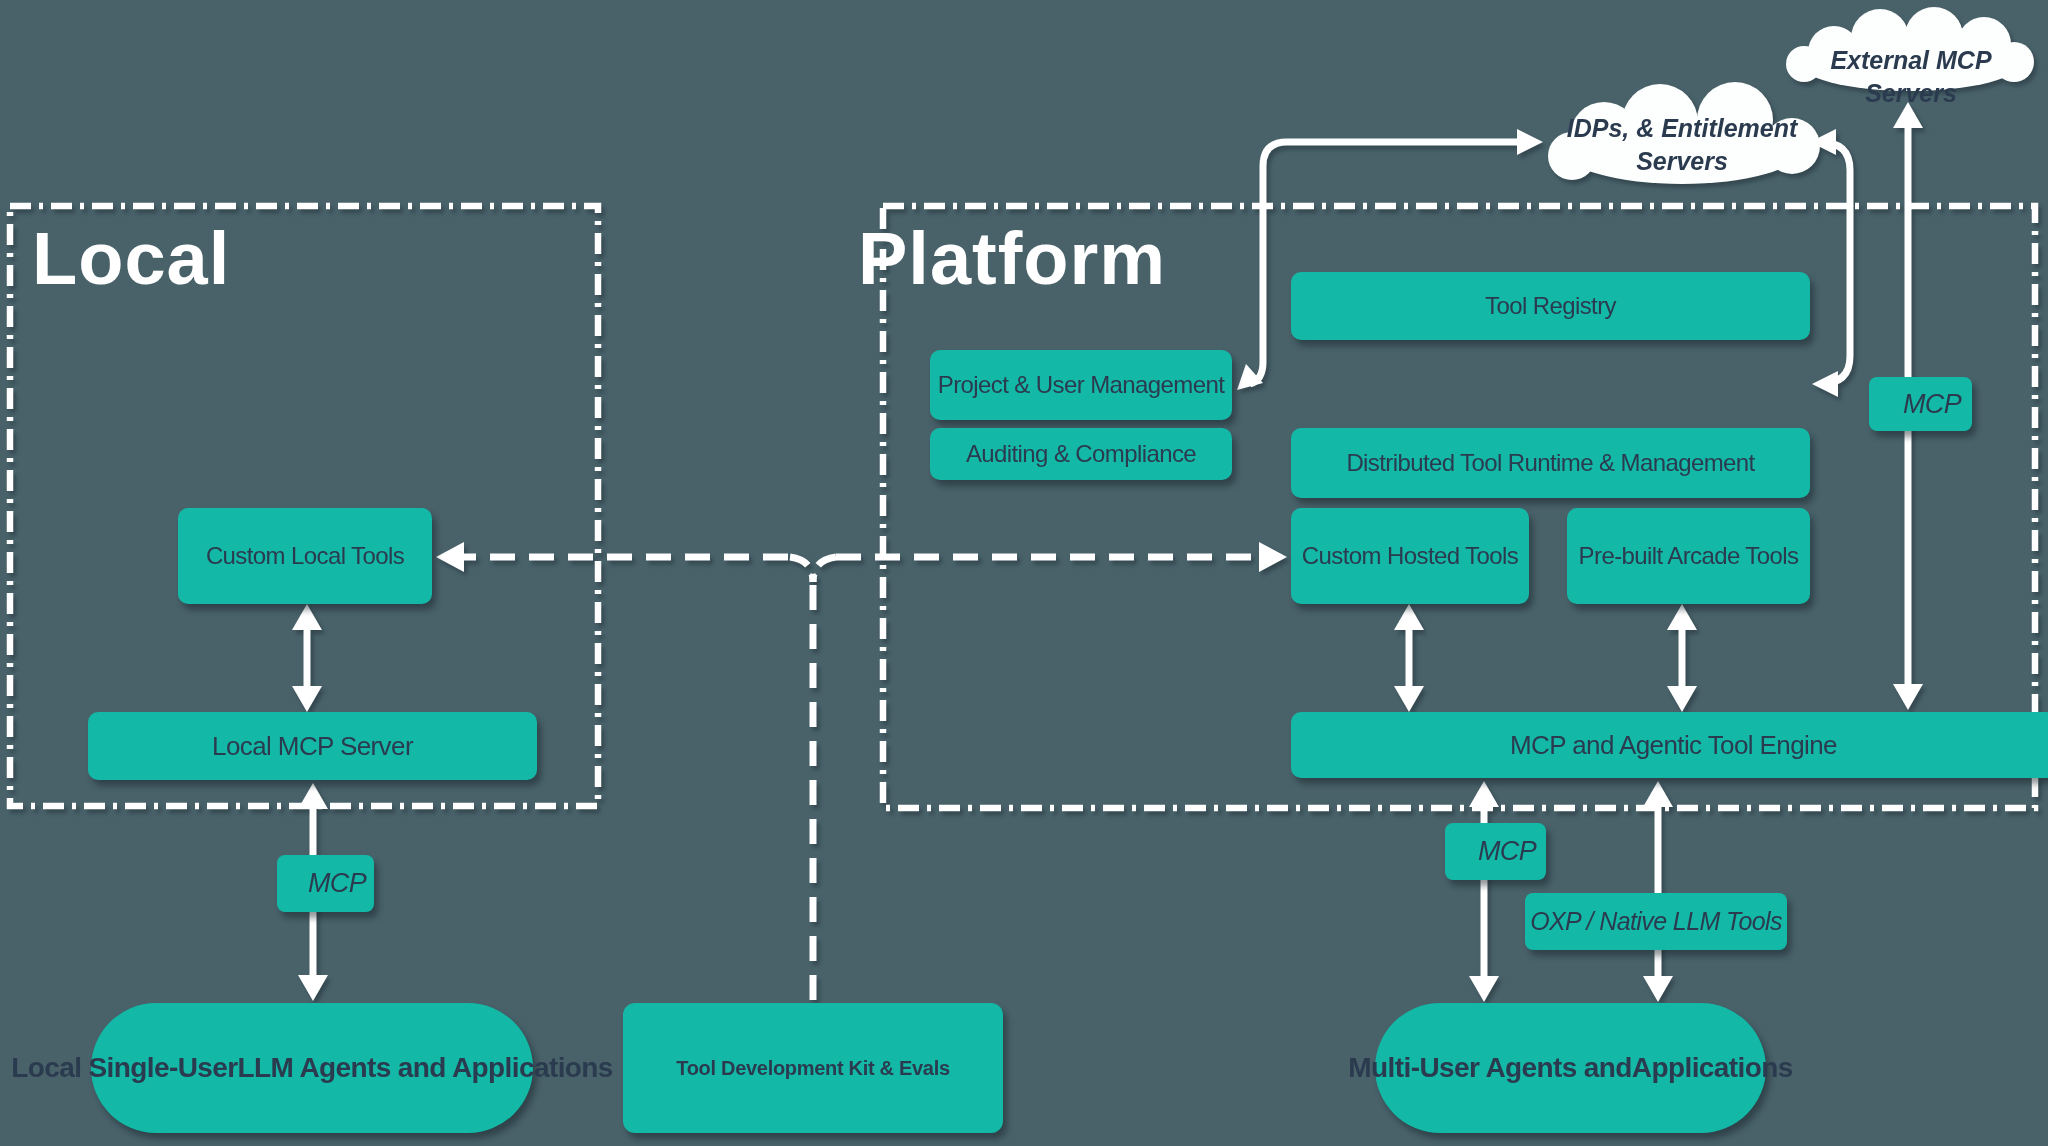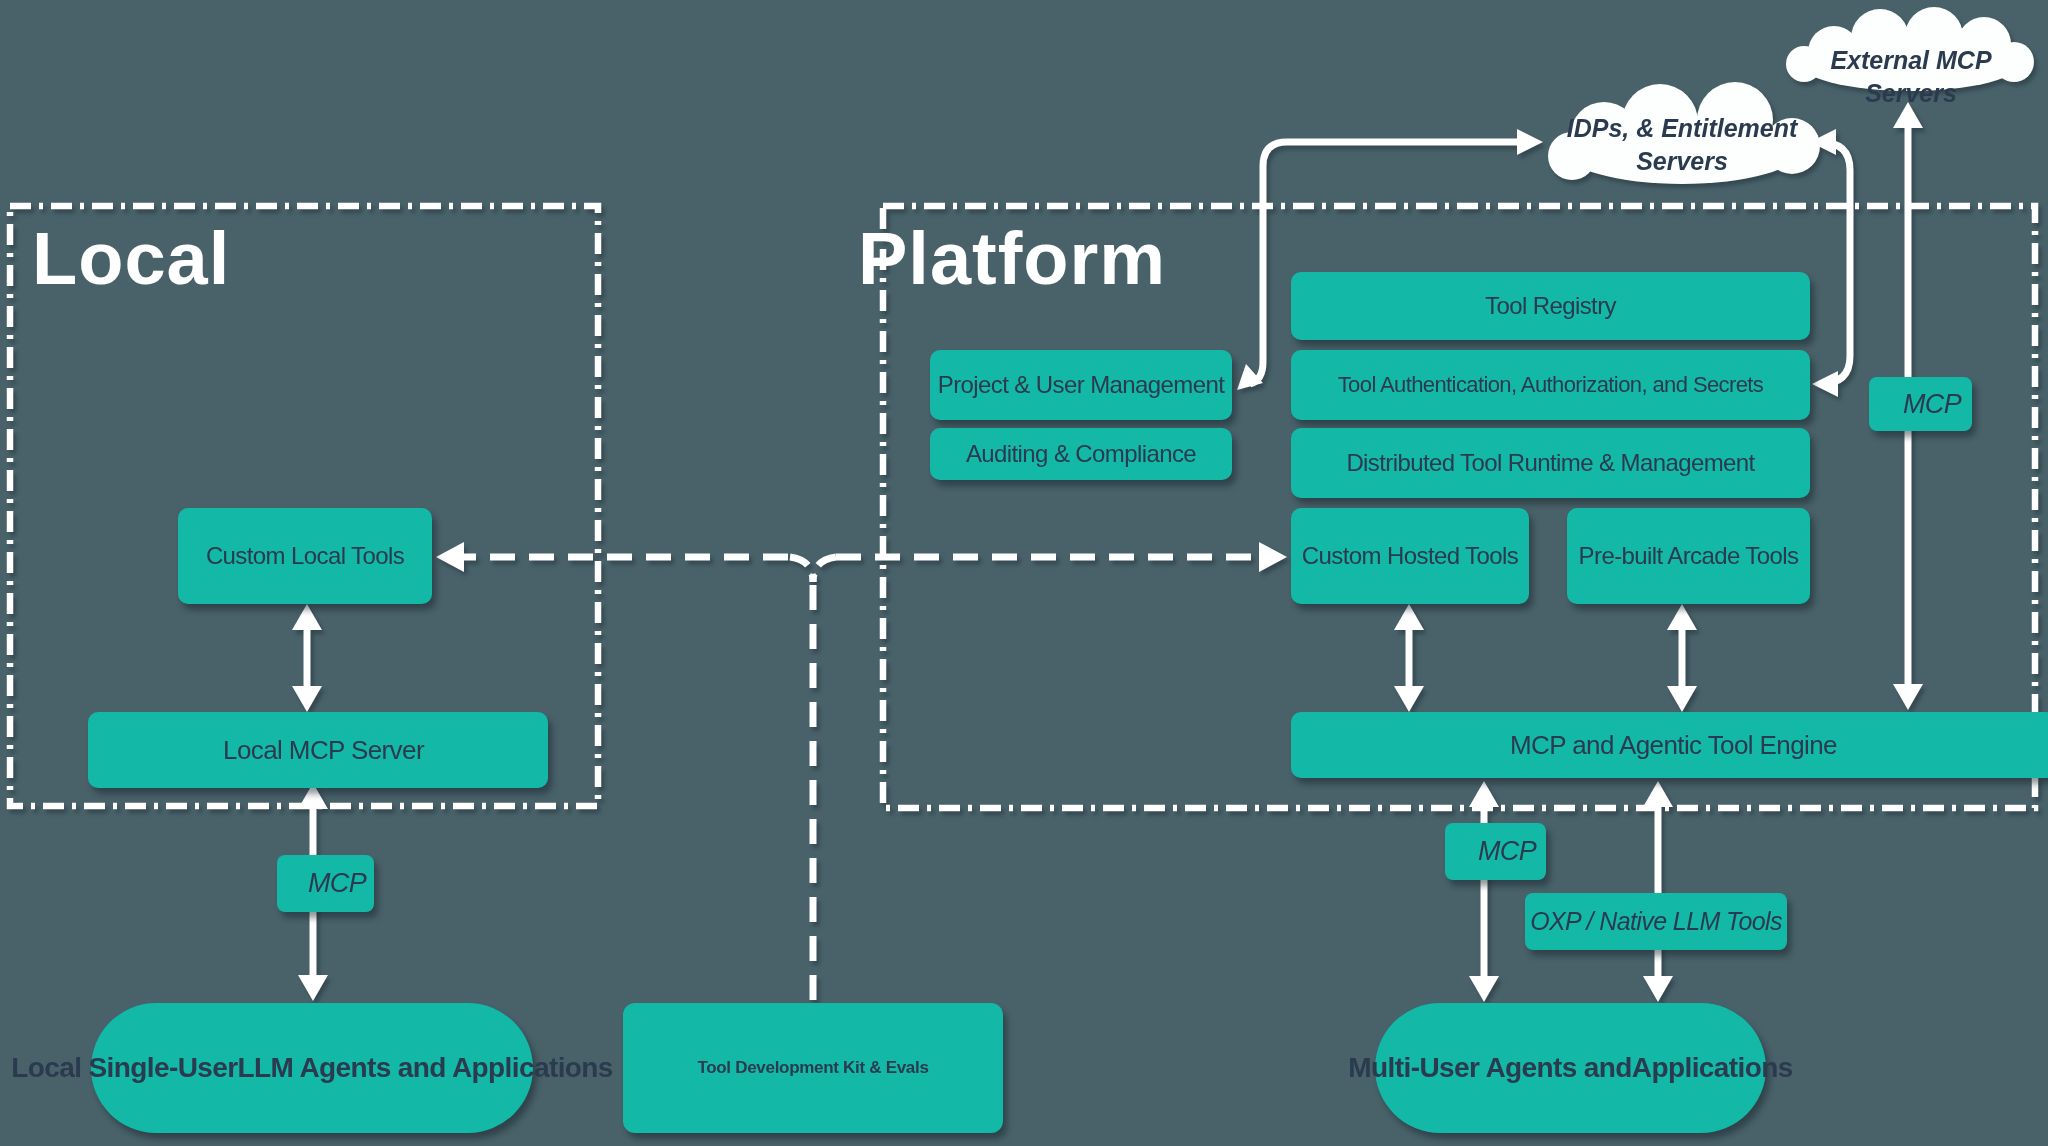--- a/index.html
+++ b/index.html
@@ -20,21 +20,21 @@
     position:absolute;z-index:3;
     background:#14b8a6;border-radius:10px;
     color:#2B3B4F;font-size:24px;letter-spacing:-0.6px;
     display:flex;align-items:center;justify-content:center;
     text-align:center;white-space:nowrap;
     box-shadow:4px 6px 6px rgba(18,28,36,0.45);
   }
   .box.dense{font-size:22px;}
   .box.tag{font-size:27px;font-style:italic;border-radius:8px;padding-left:23px;}
   .box.tag-wide{font-size:25px;font-style:italic;border-radius:8px;}
-  .box.big{font-weight:bold;font-size:17px;letter-spacing:-0.3px;border-radius:12px;}
+  .box.big{font-weight:bold;font-size:20px;letter-spacing:-0.3px;border-radius:12px;}
   .box.pill{font-weight:bold;font-size:28px;border-radius:66px;
     flex-direction:row;line-height:42px;}
   .cloud-text{
     position:absolute;z-index:3;color:#2B3B4F;
     font-size:25px;font-style:italic;font-weight:bold;
     text-align:center;line-height:33px;
   }
 </style>
 </head>
 <body>
@@ -127,33 +127,32 @@
   <div class="region-title" style="left:32px;top:216px;">Local</div>
   <div class="region-title" style="left:858px;top:216px;">Platform</div>
 
   <div class="cloud-text" style="left:1798px;top:44px;width:226px;">External MCP Servers</div>
   <div class="cloud-text" style="left:1562px;top:112px;width:240px;">
     <div>IDPs, &amp; Entitlement</div>
     <div>Servers</div>
   </div>
 
   <div class="box" style="left:178px;top:508px;width:254px;height:96px;">Custom Local Tools</div>
-  <div class="box" style="left:88px;top:712px;width:449px;height:76px;font-size:26px;padding-left:11px;">Local MCP Server</div>
+  <div class="box" style="left:88px;top:712px;width:449px;height:68px;font-size:26px;">Local MCP Server</div>
   <div class="box tag" style="left:277px;top:855px;width:74px;height:57px;">MCP</div>
   <div class="box pill" style="left:91px;top:1003px;width:442px;height:130px;">
     <div>Local Single-User</div>
     <div>LLM Agents and Applications</div>
   </div>
 
   <div class="box big" style="left:623px;top:1003px;width:380px;height:130px;">Tool Development Kit &amp; Evals</div>
 
   <div class="box" style="left:930px;top:350px;width:302px;height:70px;">Project &amp; User Management</div>
   <div class="box" style="left:930px;top:428px;width:302px;height:52px;">Auditing &amp; Compliance</div>
   <div class="box" style="left:1291px;top:272px;width:519px;height:68px;">Tool Registry</div>
-  <div class="box dense" style="left:1291px;top:350px;width:519px;height:70px;">Tool Authentication, Authorization, and Secrets</div>
   <div class="box" style="left:1291px;top:428px;width:519px;height:70px;">Distributed Tool Runtime &amp; Management</div>
   <div class="box" style="left:1291px;top:508px;width:238px;height:96px;">Custom Hosted Tools</div>
   <div class="box" style="left:1567px;top:508px;width:243px;height:96px;">Pre-built Arcade Tools</div>
   <div class="box" style="left:1291px;top:712px;width:765px;height:66px;font-size:26px;">MCP and Agentic Tool Engine</div>
 
   <div class="box tag" style="left:1869px;top:377px;width:80px;height:54px;">MCP</div>
   <div class="box tag" style="left:1445px;top:823px;width:78px;height:57px;">MCP</div>
   <div class="box tag-wide" style="left:1525px;top:893px;width:262px;height:57px;">OXP / Native LLM Tools</div>
 
   <div class="box pill" style="left:1375px;top:1003px;width:391px;height:130px;">

